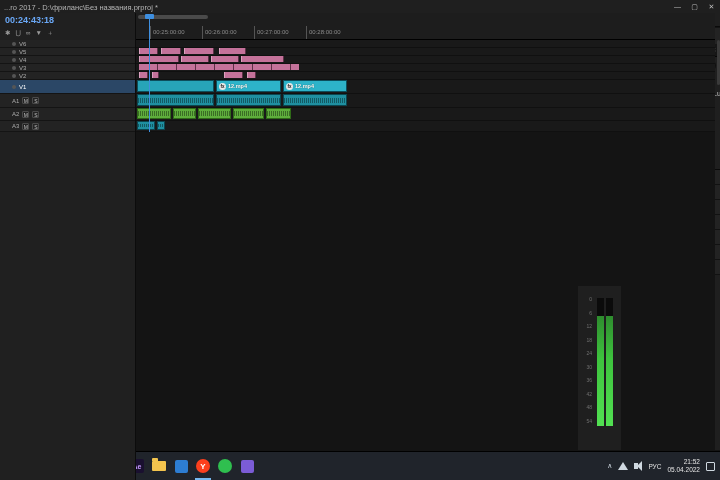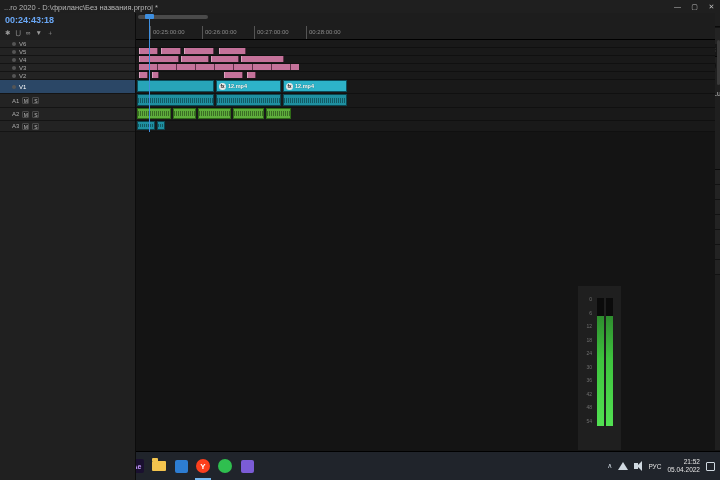--- a/index.html
+++ b/index.html
@@ -154,21 +154,21 @@
 .lang{font-size:6.5px;color:#e4e4e4}
 .clock{text-align:right;font-size:6.5px;color:#e4e4e4;line-height:1.25}
 .notif{width:9px;height:9px;border:1px solid #cfd8e0;border-radius:1px}
 </style>
 </head>
 <body>
 
 <div class="screen">
 
   <div id="titlebar">
-    <span>...ro 2020 - D:\фриланс\Без названия.prproj *</span>
+    <span>...ro 2017 - D:\фриланс\Без названия.prproj *</span>
     <span class="sp"></span>
     <span class="winbtn">—</span>
     <span class="winbtn">▢</span>
     <span class="winbtn">✕</span>
   </div>
 
   <div id="menubar">
     <span>Клип</span>
     <span>Эпизод</span>
     <span>Маркеры</span>

